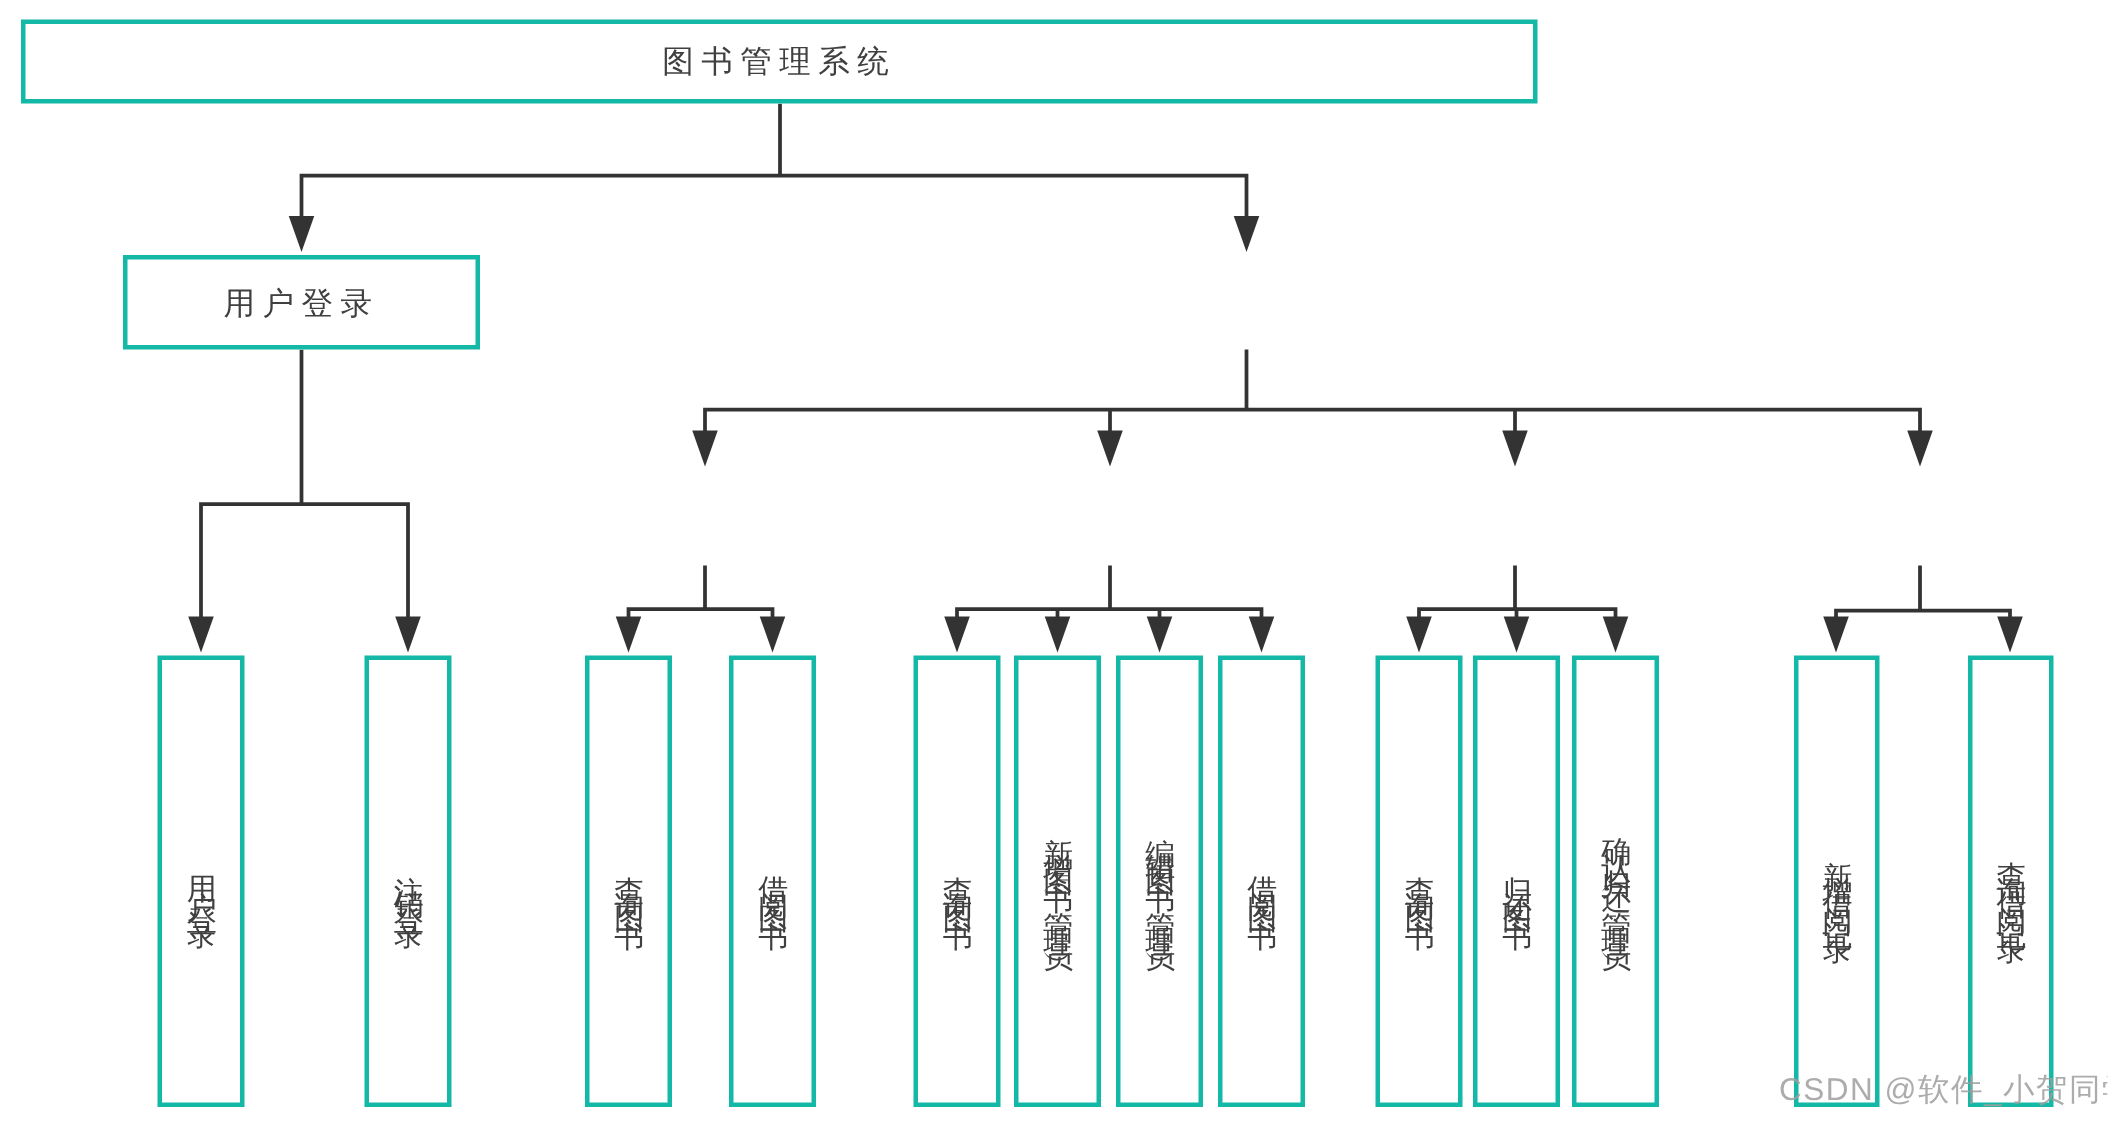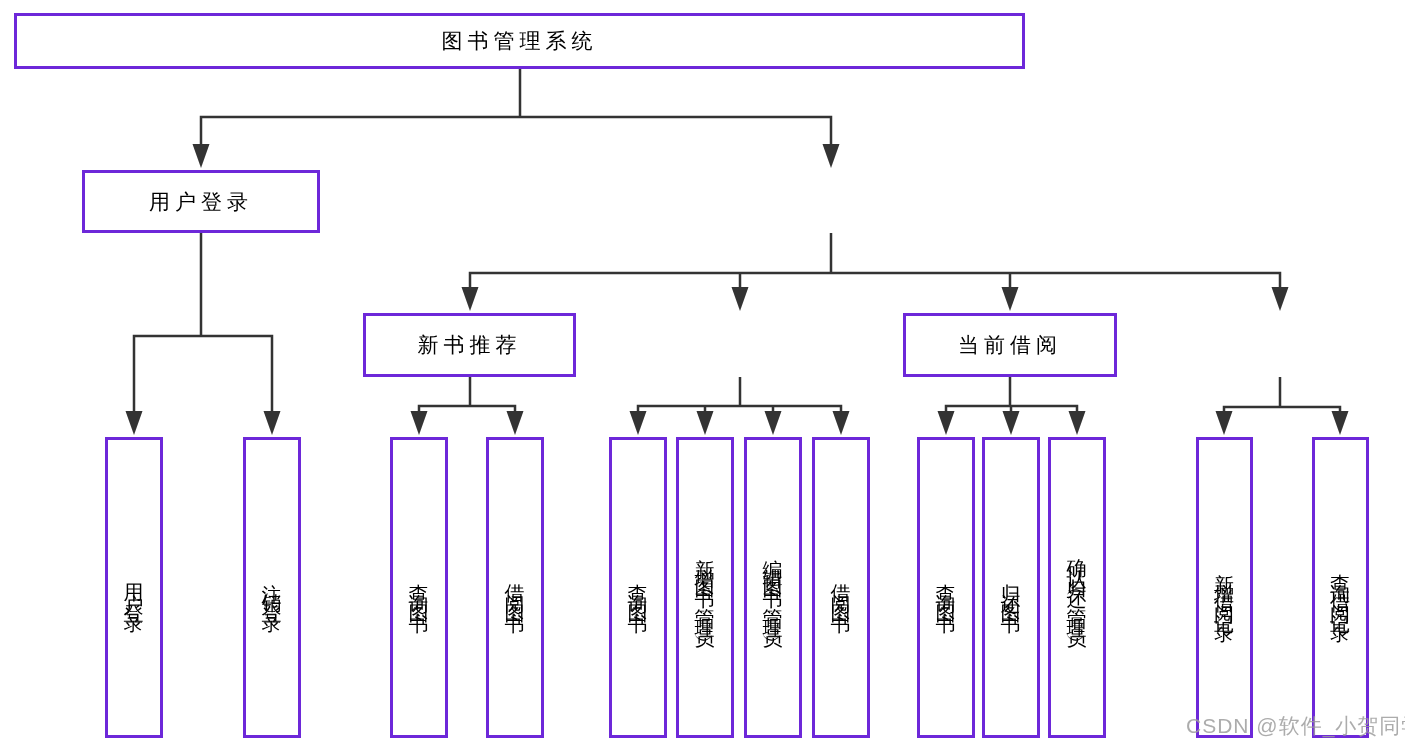--- a/index.html
+++ b/index.html
@@ -18,25 +18,25 @@
   .connectors {
     position: absolute;
     left: 0;
     top: 0;
     pointer-events: none;
   }
   .node {
     position: absolute;
     box-sizing: border-box;
     background: #ffffff;
-    border: 3px solid #6d28d9;
+    border: 3px solid #14b8a6;
     display: flex;
     align-items: center;
     justify-content: center;
-    color: #000000;
+    color: #404040;
     z-index: 2;
   }
   .node.h {
     font-size: 21px;
     letter-spacing: 5px;
     white-space: nowrap;
   }
   .node.v {
     writing-mode: vertical-rl;
     text-orientation: mixed;
@@ -90,22 +90,20 @@
       <polygon points="1068.5,411 1085.5,411 1077,435"></polygon>
       <polygon points="1215.5,411 1232.5,411 1224,435"></polygon>
       <polygon points="1331.5,411 1348.5,411 1340,435"></polygon>
     </g>
   </svg>
 
   <div class="node h" style="left:14px;top:13px;width:1011px;height:56px">图书管理系统</div>
 
   <div class="node h" style="left:82px;top:170px;width:238px;height:63px">用户登录</div>
 
-  <div class="node h" style="left:363px;top:313px;width:213px;height:64px">新书推荐</div>
-  <div class="node h" style="left:903px;top:313px;width:214px;height:64px">当前借阅</div>
 
   <div class="node v" style="left:105px;top:437px;width:58px;height:301px">用户登录</div>
   <div class="node v" style="left:243px;top:437px;width:58px;height:301px">注销登录</div>
 
   <div class="node v" style="left:390px;top:437px;width:58px;height:301px">查询图书</div>
   <div class="node v" style="left:486px;top:437px;width:58px;height:301px">借阅图书</div>
 
   <div class="node v" style="left:609px;top:437px;width:58px;height:301px">查询图书</div>
   <div class="node v" style="left:676px;top:437px;width:58px;height:301px">新增图书（管理员）</div>
   <div class="node v" style="left:744px;top:437px;width:58px;height:301px">编辑图书（管理员）</div>

